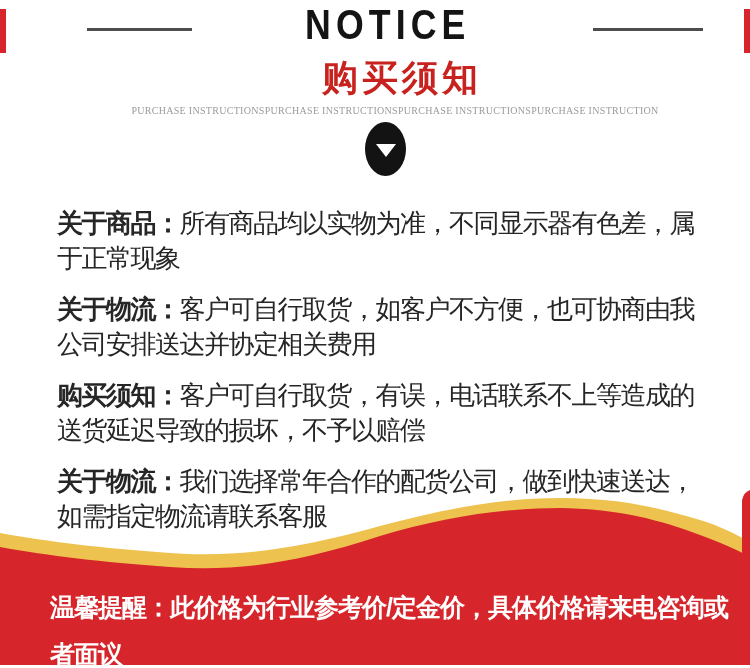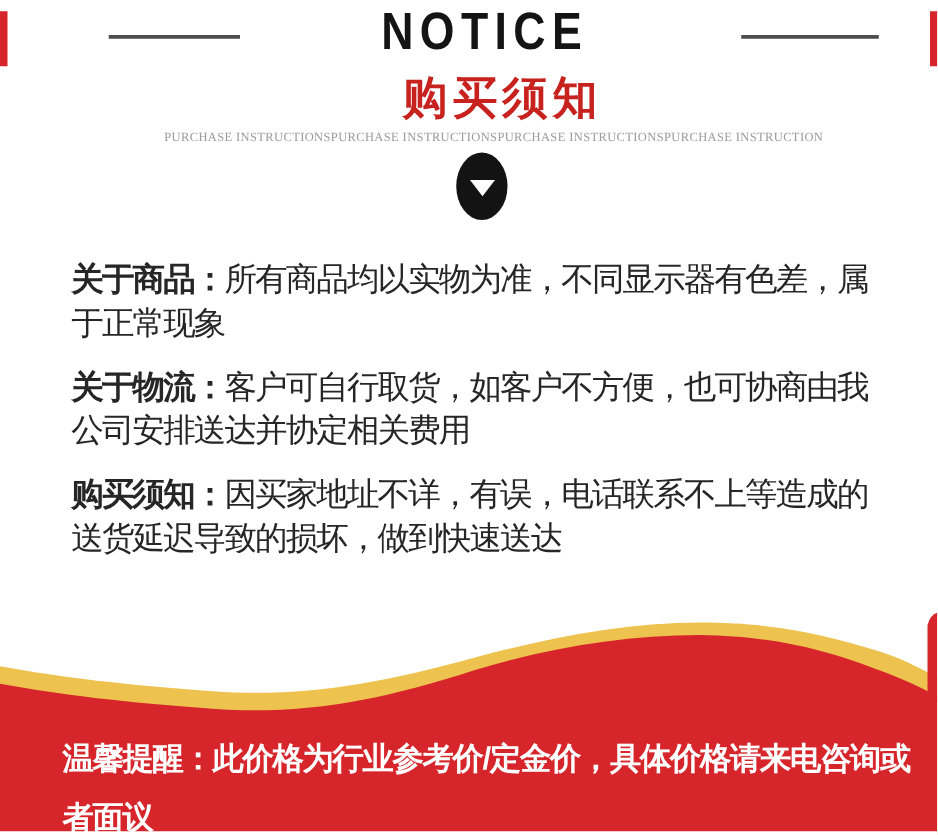--- a/index.html
+++ b/index.html
@@ -97,21 +97,22 @@
 
   <div class="subtitle">PURCHASE INSTRUCTIONSPURCHASE INSTRUCTIONSPURCHASE INSTRUCTIONSPURCHASE INSTRUCTION</div>
 
   <div class="down-badge">
     <div class="tri"></div>
   </div>
 
   <div class="notice-list">
     <p><b>关于商品：</b><span>所有商品均以实物为准，不同显示器有色差，属于正常现象</span></p>
     <p><b>关于物流：</b><span>客户可自行取货，如客户不方便，也可协商由我公司安排送达并协定相关费用</span></p>
-    <p><b>购买须知：</b><span>因买家地址不详，有误，电话联系不上等造成的送货延迟导致的损坏，做到快速送达</span></p>
+    <p><b>购买须知：</b><span>客户可自行取货，有误，电话联系不上等造成的送货延迟导致的损坏，不予以赔偿</span></p>
+    <p><b>关于物流：</b><span>我们选择常年合作的配货公司，做到快速送达，如需指定物流请联系客服</span></p>
   </div>
 
   <div class="wave-wrap">
     <svg viewBox="0 0 750 190" preserveAspectRatio="none">
       <path class="wave-gold" d="M0,55 C50,64 100,70 170,75 C240,80 300,70 380,48 C440,32 500,20 560,20 C620,20 660,30 700,42 C720,48 735,56 750,64 L750,190 L0,190 Z"></path>
       <path class="wave-red" d="M0,69 C50,78 100,84 170,89 C240,94 300,84 380,58 C440,40 500,30 560,30 C620,31 660,42 700,57 C720,64 737,72 750,79 L750,190 L0,190 Z"></path>
       <path class="wave-red" d="M742,84 L742,22 Q744,14 750,12 L750,84 Z"></path>
     </svg>
   </div>
 

